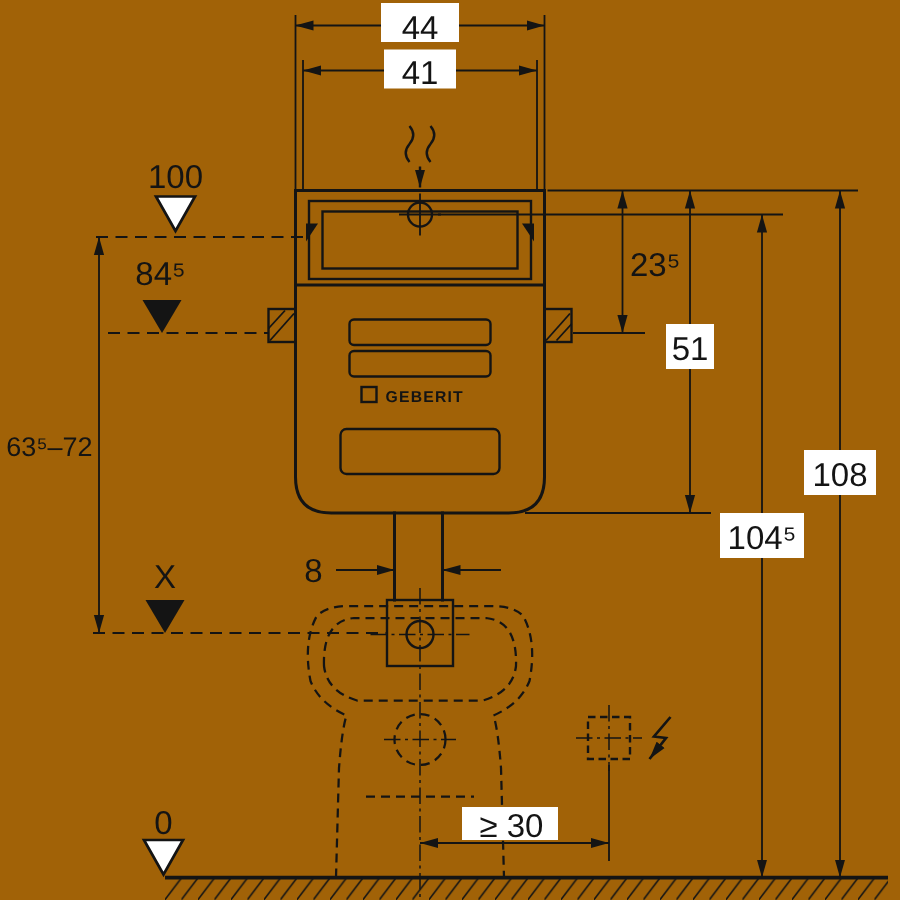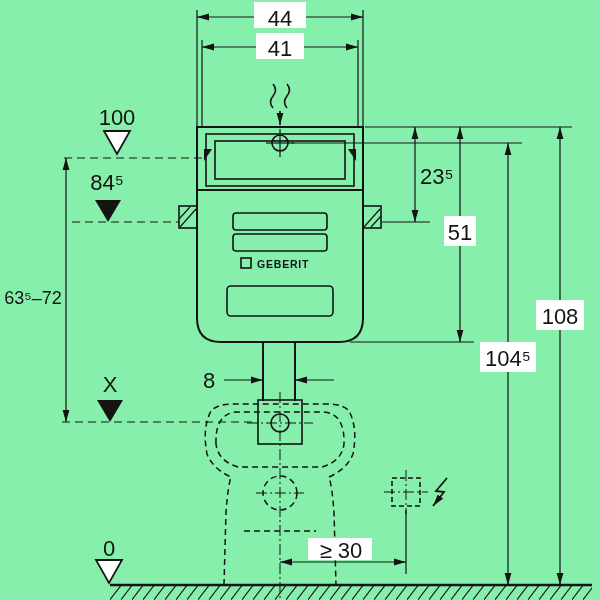--- a/index.html
+++ b/index.html
@@ -1,16 +1,16 @@
 <!DOCTYPE html>
 <html><head>
 <meta charset="utf-8">
 <style>
   html,body{margin:0;padding:0;background:#fff;}
-  #stage{position:relative;width:600px;height:600px;background:#86efac;overflow:hidden;}
+  #stage{position:relative;width:600px;height:600px;background:#a16207;overflow:hidden;}
   svg{display:block;}
   svg text{font-family:"Liberation Sans",sans-serif;font-size:22px;fill:#141414;}
   .ln{stroke:#141414;stroke-width:2;fill:none;stroke-linecap:square;}
   .md{stroke:#141414;stroke-width:1.6;fill:none;}
   .tn{stroke:#141414;stroke-width:1.2;fill:none;}
   .dim{stroke:#141414;stroke-width:1.2;fill:none;}
   .dsh{stroke-dasharray:8 5;}
   .dd{stroke:#141414;stroke-width:1;fill:none;stroke-dasharray:11 3 2 3;}
   .tlt{stroke:#141414;stroke-width:1.5;fill:none;stroke-dasharray:6 4;}
   .fillb{fill:#141414;stroke:none;}

